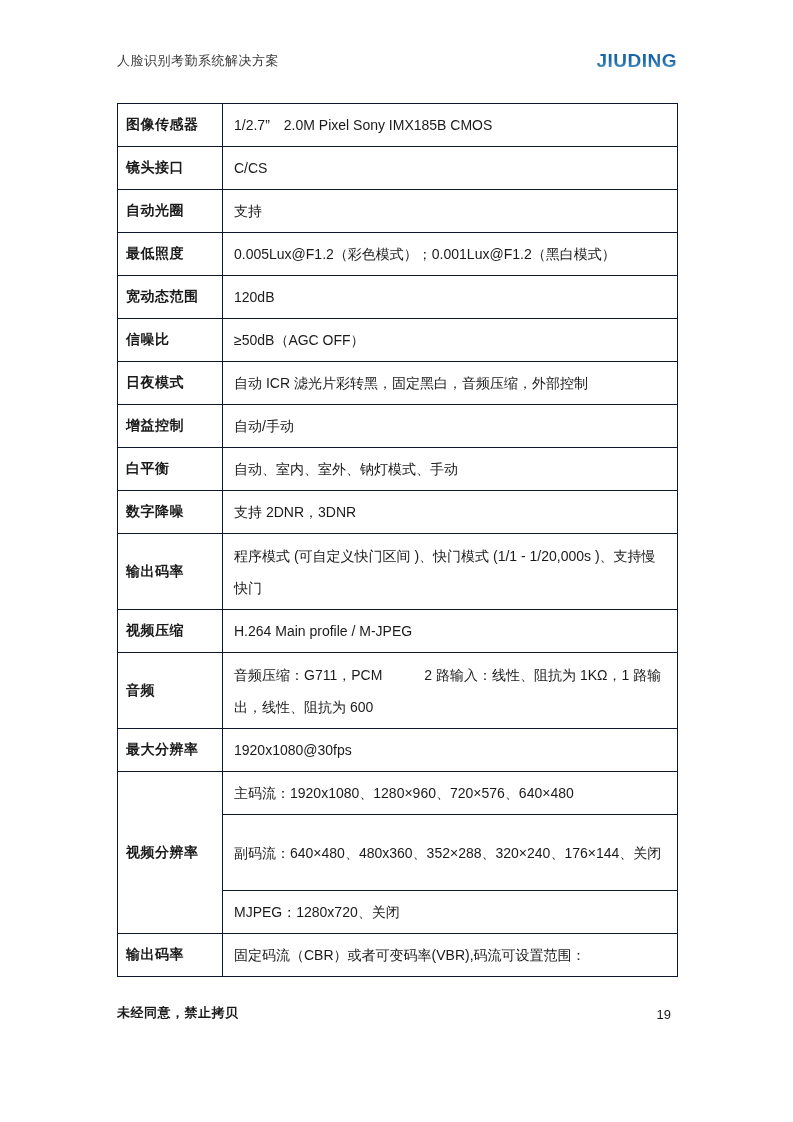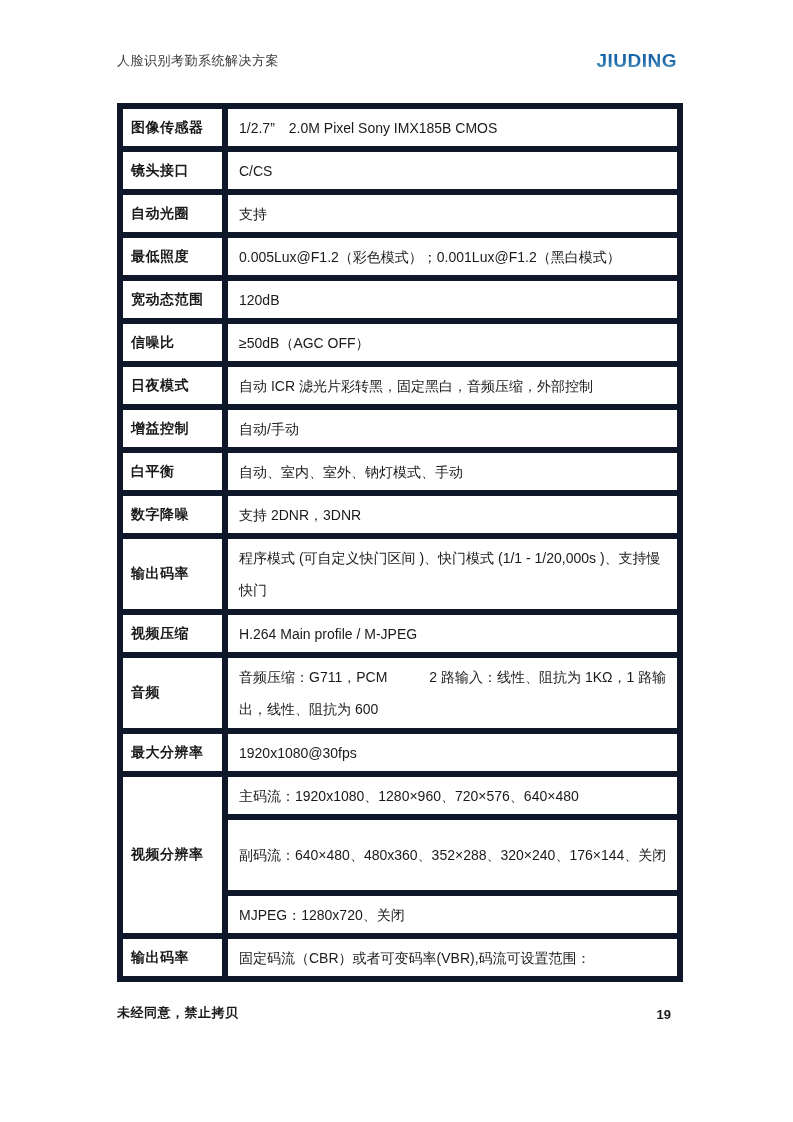--- a/index.html
+++ b/index.html
@@ -37,21 +37,21 @@
 
   
   table.spec {
     position: absolute;
     left: 117px; top: 103px;
     width: 560px;
     border-collapse: collapse;
     table-layout: fixed;
   }
   table.spec td {
-    border: 6px solid #0f172a;
+    border: 1px solid #0f172a;
     vertical-align: middle;
     font-size: 14px;
   }
   td.label {
     font-weight: bold;
     padding: 0 4px 0 8px;
     letter-spacing: 0.5px;
   }
   td.value {
     padding: 0 8px 0 11px;
@@ -63,21 +63,21 @@
   tr.tall   { height: 76px; }
 
   
   .footer {
     position: absolute;
     left: 117px; top: 1004px; width: 560px;
     display: flex; align-items: flex-end;
     font-size: 13px;
   }
   .footer-left  { font-weight: bold; flex: 1; letter-spacing: 0.5px; }
-  .footer-page  { flex: 0 0 auto; transform: translateX(-6px); font-weight: bold; }
+  .footer-page  { flex: 0 0 auto; transform: translateX(-6px); }
   .footer-right { flex: 1; text-align: right; padding-right: 28px; letter-spacing: 0.5px; }
 </style>
 </head>
 <body>
 
 <div class="page">
 
   <div class="header">
     <div class="doc-title">人脸识别考勤系统解决方案</div>
     <div class="logo">JIUDING</div>

